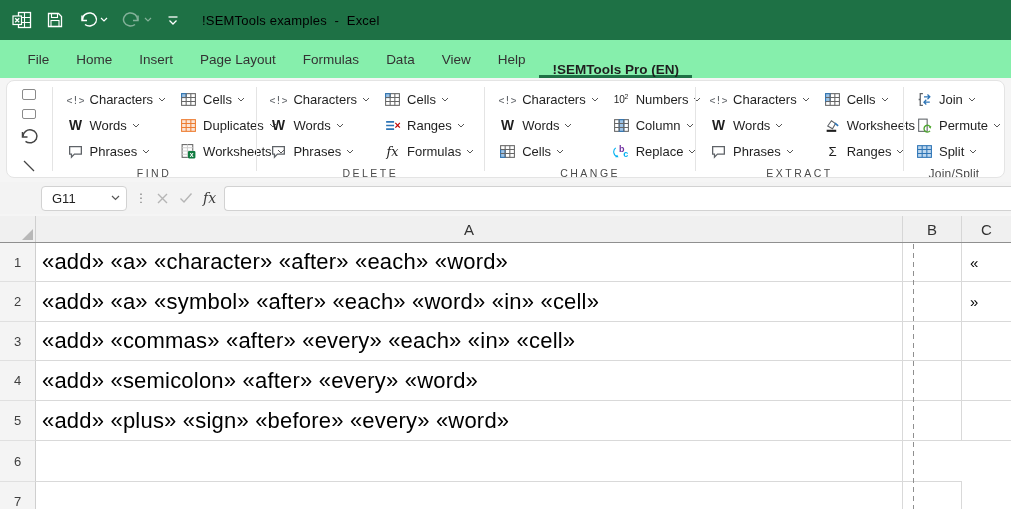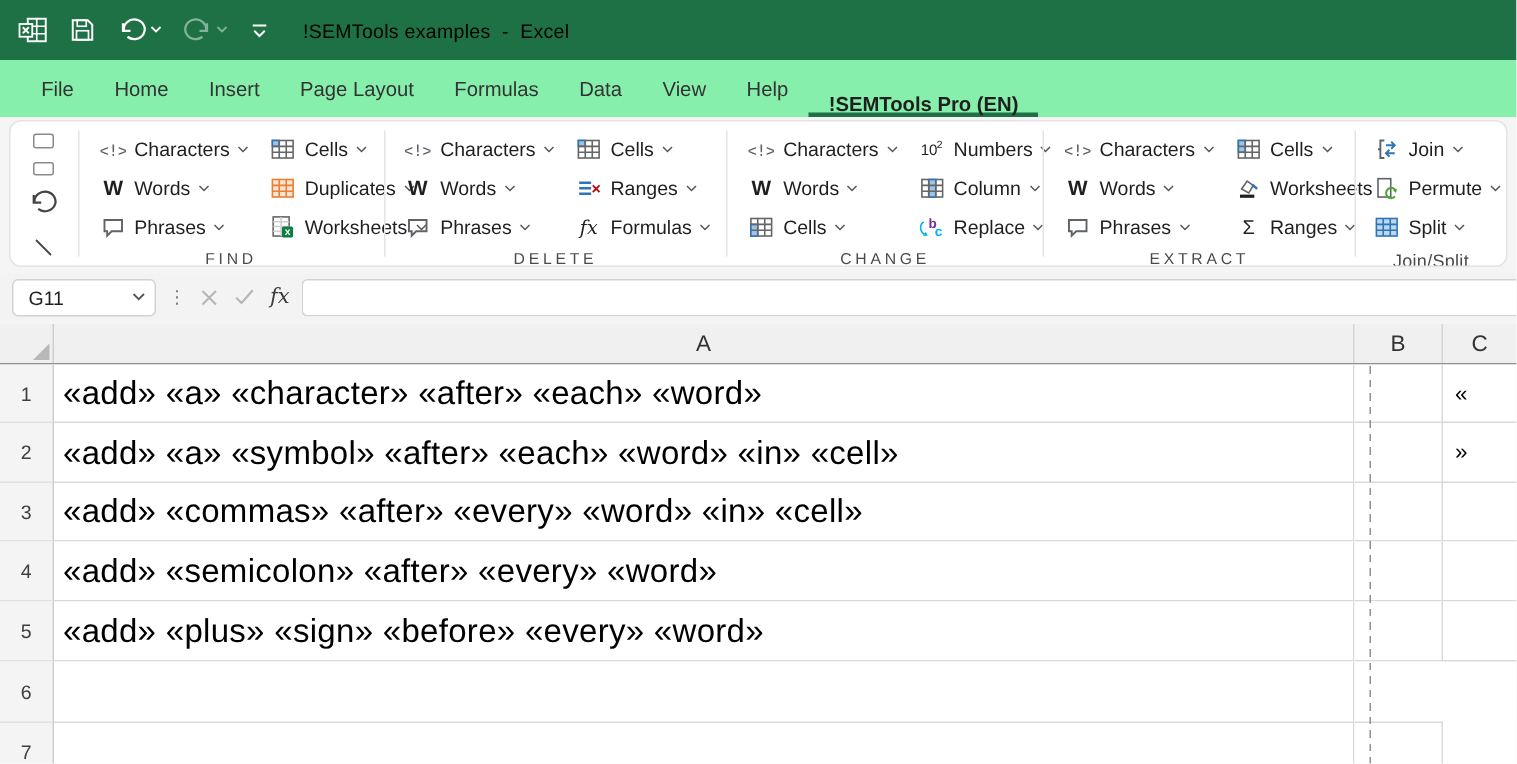--- a/index.html
+++ b/index.html
@@ -30,21 +30,21 @@
   .rgrid { display:grid; grid-template-rows:repeat(3,26px); grid-auto-flow:column; column-gap:10px; padding:0 8px 0 12px; }
   .rbtn { display:flex; align-items:center; gap:6px; font-size:13px; color:#1f1f1f; white-space:nowrap; padding:0 2px; border-radius:3px; }
   .rbtn .ric { width:17px; height:17px; display:flex; align-items:center; justify-content:center; flex:0 0 17px; }
   .glabel { text-align:center; font-size:10.5px; color:#4a4a4a; letter-spacing:2.5px; padding:3px 0 5px; }
   .glabel.plain { letter-spacing:.2px; font-size:12px;text-decoration:underline; }
   .chev { margin-left:-1px; }
   .g-find{ width:203px; } .g-delete{ width:237px; } .g-change{ width:210px; } .g-extract{ width:207px; } .g-join{ width:100px; }
 
   
   .frow { position:absolute; left:0; right:0; top:182px; height:32px; background:#f3f3f3; display:flex; align-items:center; padding-left:8px; }
-  .namebox { width:96px; height:25px; background:#fff; border:1px solid #d2d2d2; border-radius:4px; display:flex; align-items:center; font-size:13px; color:#1f1f1f; padding:0 6px 0 10px; }
+  .namebox { width:86px; height:25px; background:#fff; border:1px solid #d2d2d2; border-radius:4px; display:flex; align-items:center; font-size:13px; color:#1f1f1f; padding:0 6px 0 10px;margin-left:33px; }
   .namebox .nb-txt { flex:1; }
   .fdots { color:#7a7a7a; font-size:12px; margin:0 8px; letter-spacing:1px; }
   .fbtns { display:flex; align-items:center; gap:10px; margin-right:8px; }
   .fx-glyph { font-family:"DejaVu Serif", serif; font-style:italic; font-size:14px; color:#3b3b3b; }
   .fbar { flex:1; height:25px; background:#fff; border:1px solid #d2d2d2; border-radius:4px 0 0 4px; border-right:none; }
 
   
   .sheet { position:absolute; left:0; right:0; top:216px; bottom:0; background:#fff; }
   .hdr-row { display:grid; grid-template-columns:36px 867px 59px 49px; height:27px; background:#f0f0f0; border-bottom:1px solid #8f8f8f; }
   .hdr { display:flex; align-items:center; justify-content:center; font-size:15px; color:#333; border-right:1px solid #d6d6d6; }
@@ -525,21 +525,21 @@
       <div class="cell c">«</div>
     </div>
     <div class="grow" style="height:40px;">
       <div class="rnum">2</div>
       <div class="cell a">«add» «a» «symbol» «after» «each» «word» «in» «cell»</div>
       <div class="cell"></div>
       <div class="cell c">»</div>
     </div>
     <div class="grow" style="height:39px;">
       <div class="rnum">3</div>
-      <div class="cell a">«add» «commas» «after» «every» «word» «in» «cell»</div>
+      <div class="cell a">«add» «commas» «after» «every» «each» «in» «cell»</div>
       <div class="cell"></div>
       <div class="cell c"></div>
     </div>
     <div class="grow" style="height:40px;">
       <div class="rnum">4</div>
       <div class="cell a">«add» «semicolon» «after» «every» «word»</div>
       <div class="cell"></div>
       <div class="cell c"></div>
     </div>
     <div class="grow" style="height:40px;">

